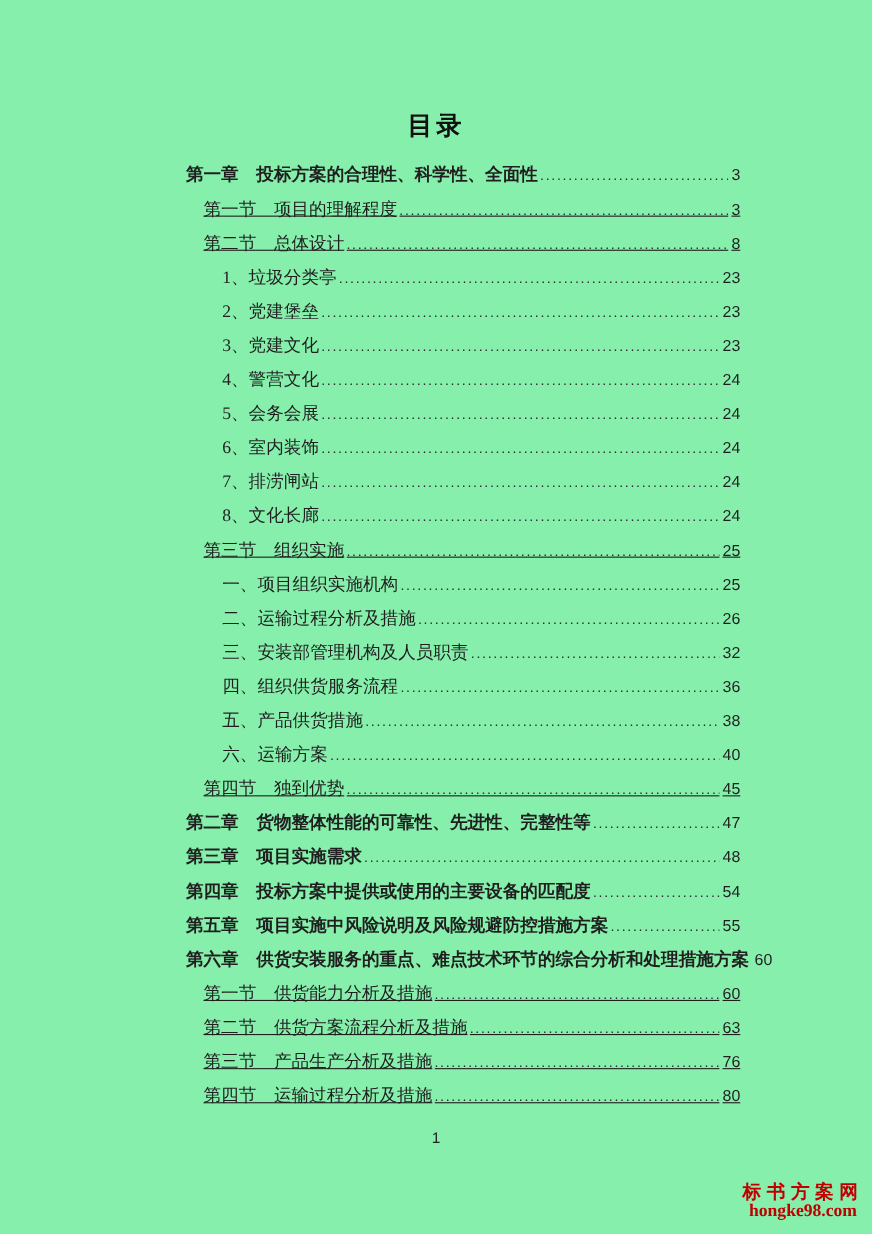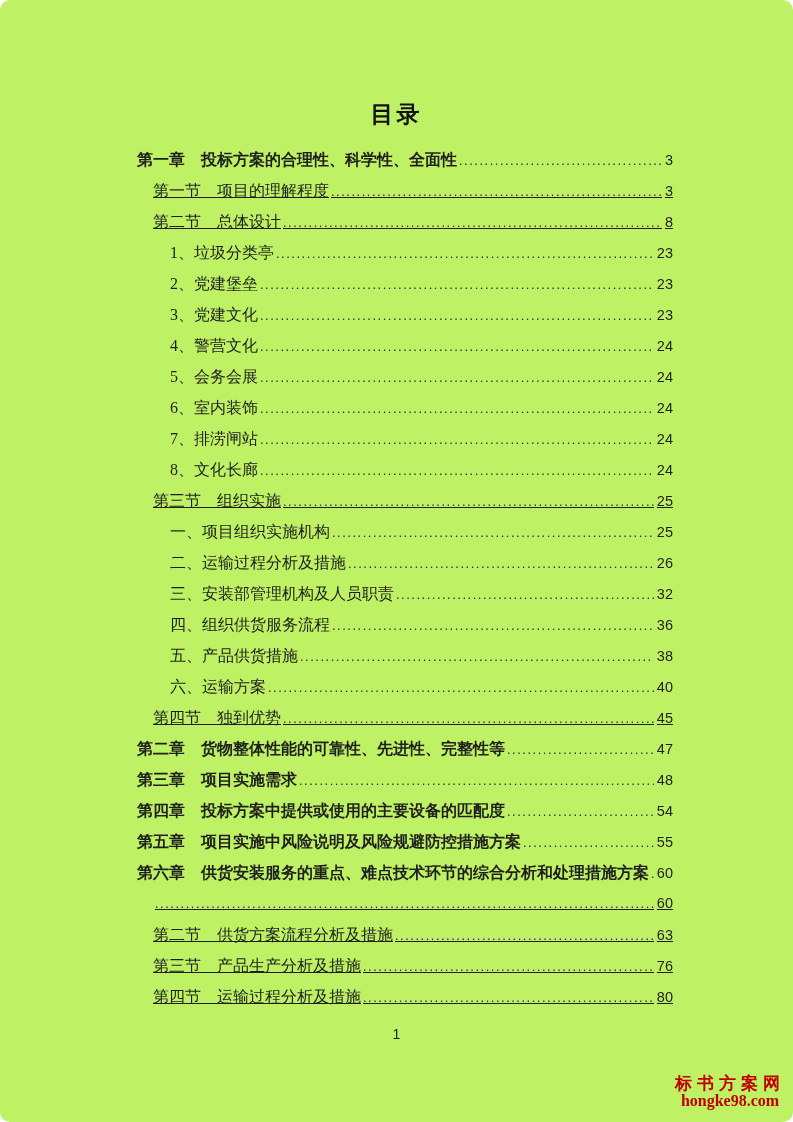--- a/index.html
+++ b/index.html
@@ -4,45 +4,45 @@
 <style>
   html, body {
     margin: 0;
     padding: 0;
     background: #ffffff;
   }
   .page {
     position: relative;
     width: 793px;
     height: 1122px;
-    background: #bef264;
+    background: #86efac;
     overflow: hidden;
     font-family: "Liberation Serif", "DejaVu Serif", serif;
     color: #1f1f1f;
-    border-radius: 10px;
   }
   .toc-title {
     padding-top: 101px;
     text-align: center;
     font-size: 23px;
     line-height: 27px;
     font-weight: bold;
     letter-spacing: 3px;
     color: #111111;
   }
   .toc-list {
     margin: 16px 120px 0 137px;
   }
   .toc-row {
     display: flex;
     align-items: baseline;
     height: 31px;
     line-height: 31px;
     font-size: 16px;
     white-space: nowrap;
+    margin-left: 32px;
   }
   .toc-row.lvl1 { padding-left: 0; font-weight: bold; }
   .toc-row.lvl2 { padding-left: 16px; text-decoration: underline; }
   .toc-row.lvl3 { padding-left: 33px; }
   .toc-label {
     flex: 0 0 auto;
     white-space: pre;
   }
   .toc-leader {
     flex: 1 1 auto;
@@ -218,20 +218,21 @@
         <span class="toc-label">第五章　项目实施中风险说明及风险规避防控措施方案</span>
         <span class="toc-leader"></span>
         <span class="toc-page">55</span>
       </div>
       <div class="toc-row lvl1">
         <span class="toc-label">第六章　供货安装服务的重点、难点技术环节的综合分析和处理措施方案</span>
         <span class="toc-leader"></span>
         <span class="toc-page">60</span>
       </div>
       <div class="toc-row lvl2">
+        <span class="toc-label">第一节　供货能力分析及措施</span>
         <span class="toc-leader"></span>
         <span class="toc-page">60</span>
       </div>
       <div class="toc-row lvl2">
         <span class="toc-label">第二节　供货方案流程分析及措施</span>
         <span class="toc-leader"></span>
         <span class="toc-page">63</span>
       </div>
       <div class="toc-row lvl2">
         <span class="toc-label">第三节　产品生产分析及措施</span>

